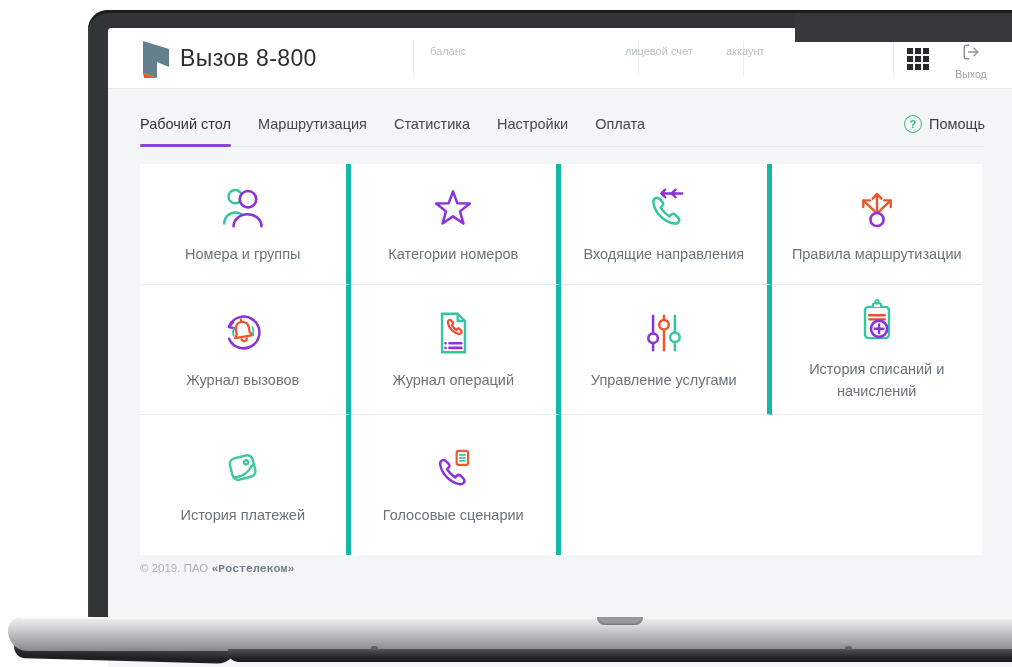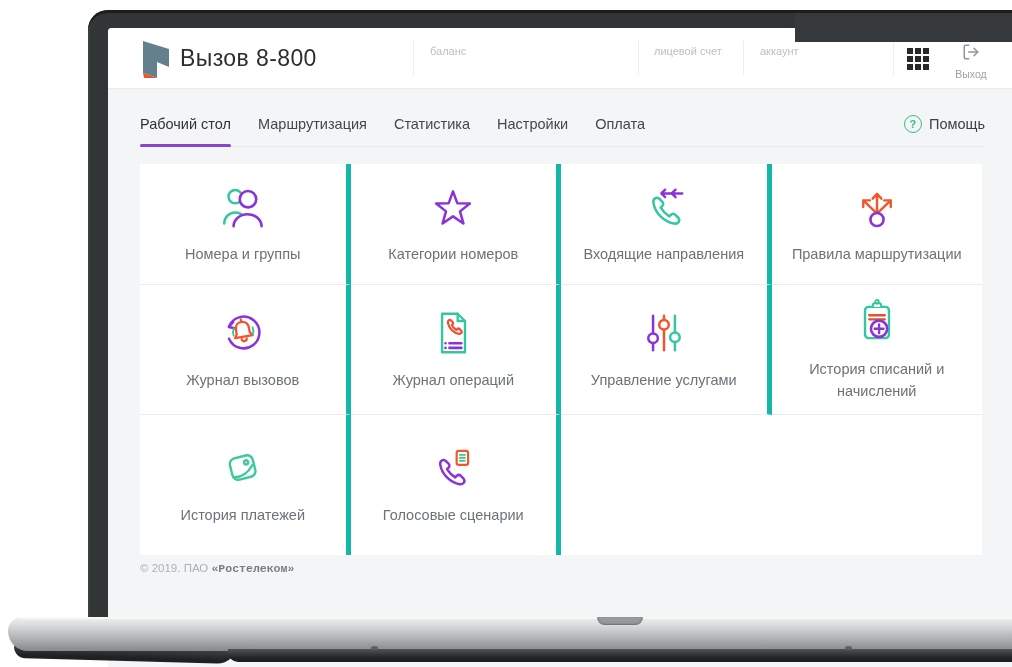--- a/index.html
+++ b/index.html
@@ -54,21 +54,21 @@
     border-bottom:1px solid #e9ebec;
   }
   .logo{position:absolute;left:30px;top:10px;width:34px;height:40px;}
   .app-title{
     position:absolute;left:72px;top:0;height:60px;display:flex;align-items:center;
     font-size:23px;color:#2b2d2f;letter-spacing:.4px;font-weight:500;
   }
   .hdr-divider{position:absolute;top:13px;height:34px;width:1px;background:#ededef;}
   .hd1{left:305px}.hd2{left:530px}.hd3{left:635px}.hd4{left:785px}
   .hdr-label{position:absolute;top:17px;font-size:11px;color:#b9c0c5;}
-  .hl1{left:322px}.hl2{left:546px}.hl3{left:652px}
+  .hl1{left:322px}.hl2{left:517px}.hl3{left:618px}
   .apps-grid{
     position:absolute;left:799px;top:20px;width:22px;height:22px;
     display:grid;grid-template-columns:repeat(3,6px);grid-template-rows:repeat(3,6px);
     gap:2px;cursor:pointer;
   }
   .apps-grid span{background:#26282a;display:block;}
   .logout{position:absolute;left:838px;top:15px;width:50px;text-align:center;cursor:pointer;}
   .logout .lbl{font-size:10.5px;color:#9aa3aa;margin-top:3px;}
   .tabs{
     position:absolute;left:32px;top:74px;width:845px;height:44px;

